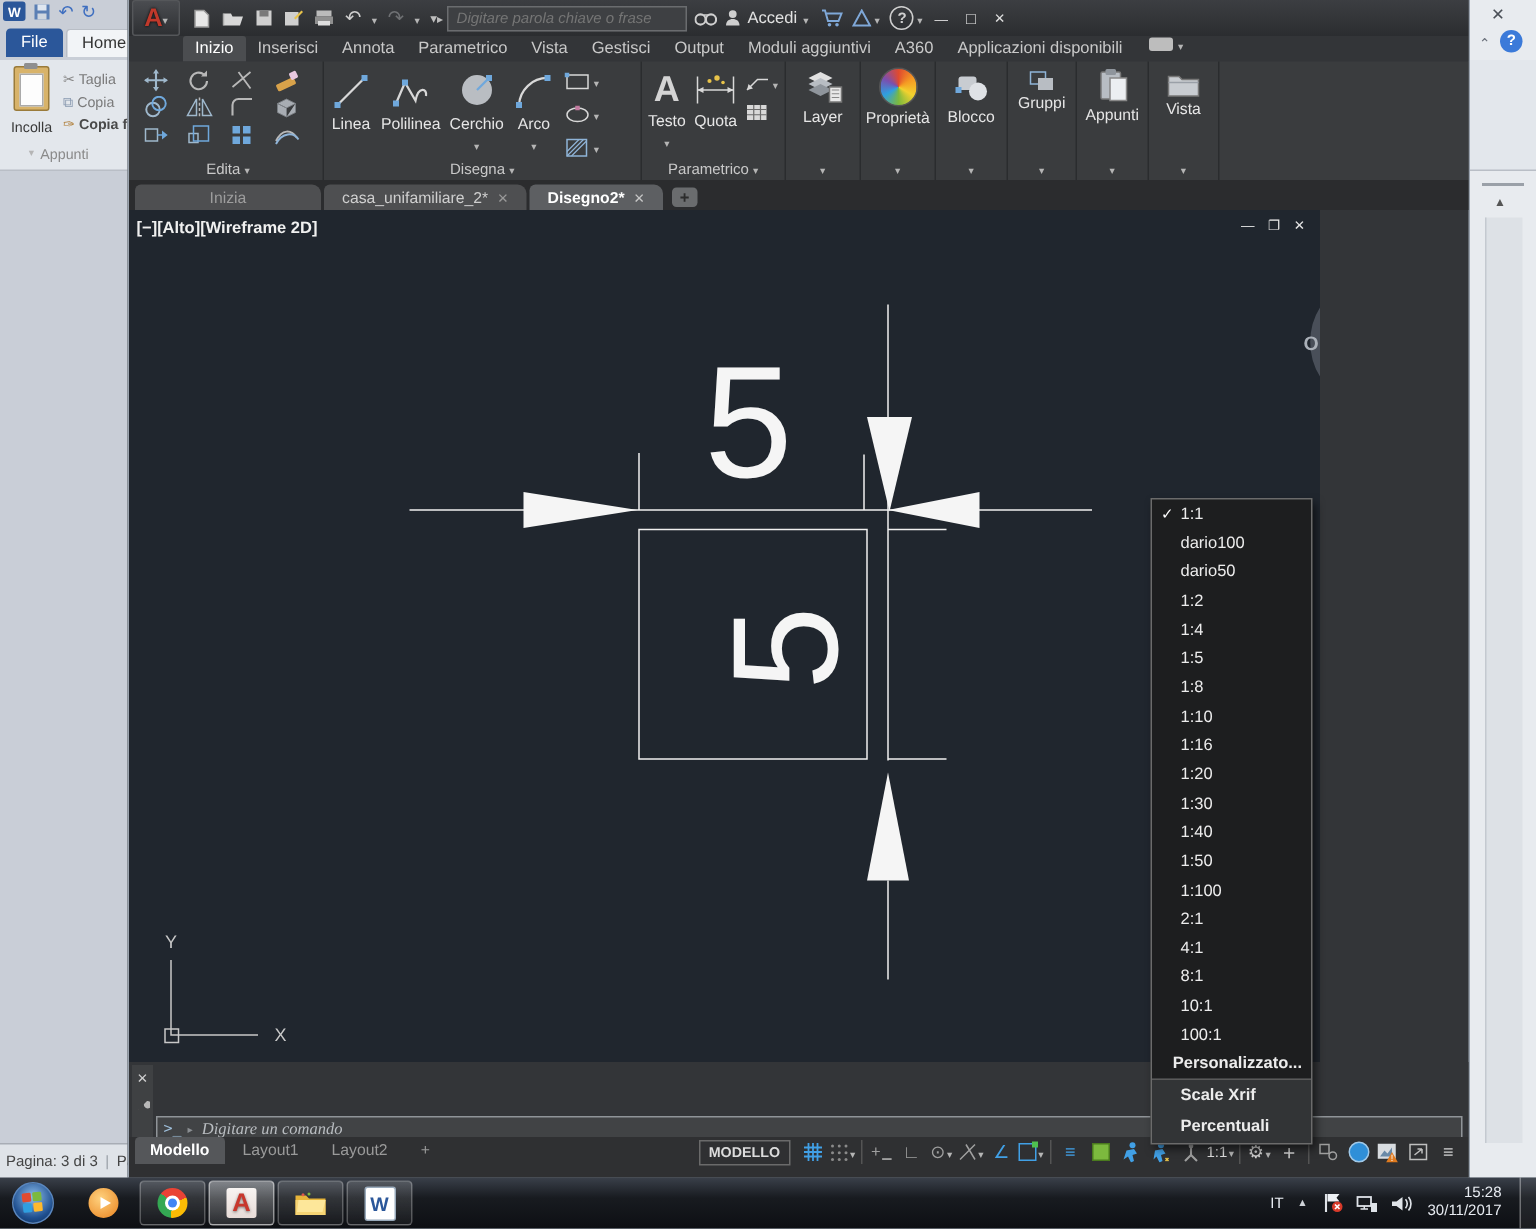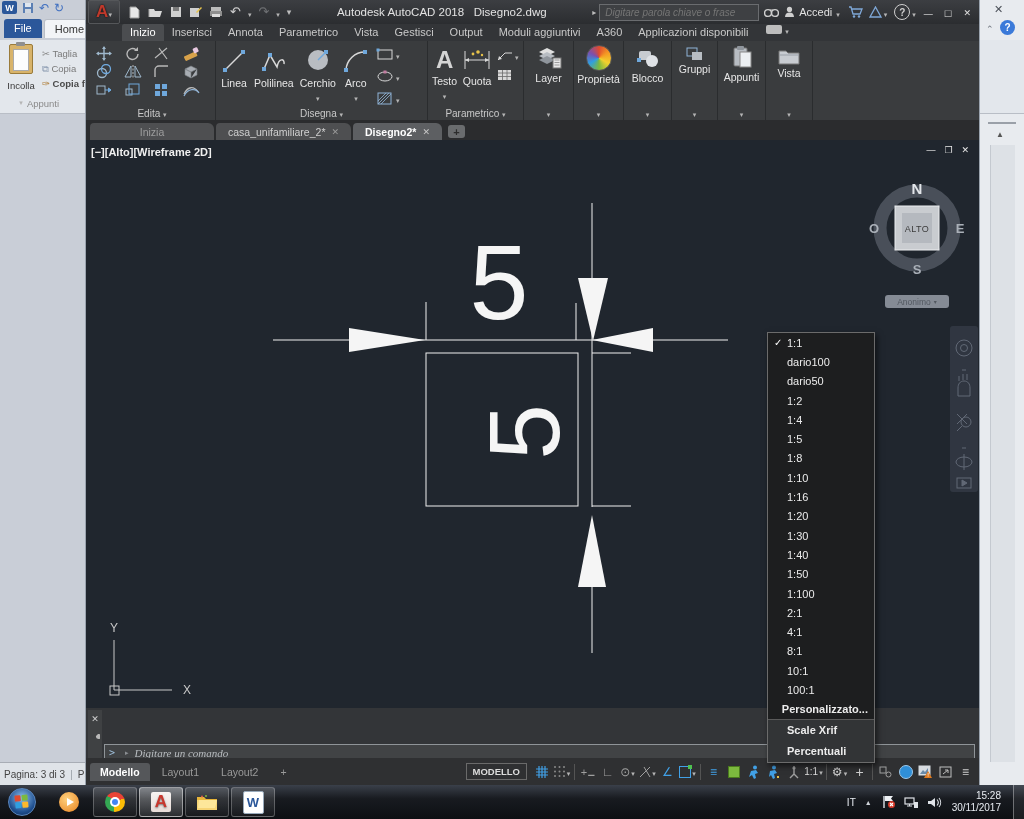--- a/index.html
+++ b/index.html
@@ -33,41 +33,41 @@
   .bigbtn{display:flex;flex-direction:column;align-items:center;justify-content:flex-start;
           font-size:10.5px;color:#e6e6e6;padding-top:4px;gap:2px}
   .minirow{display:flex;align-items:center;gap:2px}
   
   #doctabs{position:absolute;left:0;top:120px;right:0;height:20px;background:#2b2c2e;display:flex;align-items:flex-end;gap:2px;padding-left:4px}
   .dtab{height:17px;display:flex;align-items:center;gap:6px;padding:0 12px;font-size:10.5px;color:#9d9d9d;
         background:#4e4f51;border-radius:4px 6px 0 0}
   .dtab.mod{color:#cfcfcf}
   .dtab.active{background:#5d5f62;color:#fff}
   
-  #draw{position:absolute;left:0;top:140px;width:893px;height:568px;background:#20262e;overflow:hidden}
+  #draw{position:absolute;left:0;top:140px;width:794px;height:568px;background:#20262e;overflow:hidden}
   
   #scalemenu{position:absolute;left:681px;top:332px;width:106px;background:#1d1e1f;border:1px solid #6b6b6b;
              box-shadow:2px 3px 6px rgba(0,0,0,.6);z-index:40}
   .smi{height:19.3px;display:flex;align-items:center;padding:0 6px;font-size:11px;color:#ececec;cursor:default}
   .smi .ck{width:13px;font-size:10px;color:#fff}
   .smi.bold{font-weight:bold}
   #scalefoot{background:#323436;border-top:1px solid #5a5a5a}
   #scalefoot .smi{height:21px}
   
   #cli{position:absolute;left:0;top:708px;right:0;height:50px;background:#333538}
   #clihist{position:absolute;left:18px;top:1px;right:4px;height:33px;background:#d8d8d8;border:1px solid #8b8b8b;
            box-sizing:border-box;font-family:"DejaVu Sans Mono",monospace;font-size:11px;color:#000;
            padding:1px 6px;line-height:15px;white-space:pre}
   #cliinput{position:absolute;left:18px;top:36px;right:4px;height:17px;background:#414345;border:1px solid #8f9498;
             box-sizing:border-box;display:flex;align-items:center;gap:4px;padding:0 4px}
   #cliinput input{flex:1;background:transparent;border:none;outline:none;
                   font-family:Liberation Serif, serif;font-size:11px;color:#ddd;font-style:italic}
   #cliinput input::placeholder{color:#b9bdc1;font-style:italic}
   
-  #bottombar{position:absolute;left:0;top:758px;right:0;height:27px;background:#2f3032;display:flex;align-items:center}
+  #bottombar{position:absolute;left:0;top:758px;right:0;height:27px;background:#2f3032;display:flex;align-items:flex-start}
   .ltab{font-size:10.5px;color:#9a9a9a;padding:3px 10px;border-radius:3px 3px 0 0}
   .ltab.active{background:#55575a;color:#fff;font-weight:bold}
   .sbtn{height:20px;min-width:19px;display:flex;align-items:center;justify-content:center;color:#9f9f9f;
         font-size:12px;gap:1px}
   .sbtn.blue{color:#41a0e6}
   .ssep{width:1px;height:16px;background:#545454;margin:0 2px}
   
   #taskbar{position:absolute;left:0;top:785px;width:1024px;height:34px;
            background:linear-gradient(#3a404a,#181b20 40%,#0d0f13);display:flex;align-items:center;z-index:60}
   .tkbox{width:44px;height:30px;margin:0 1px;border-radius:3px;display:flex;align-items:center;justify-content:center;
@@ -158,23 +158,20 @@
           <rect x="2" y="1" width="10" height="4" fill="#bbb"></rect>
           <rect x="1" y="5" width="12" height="5" fill="#8f8f8f"></rect>
           <rect x="3" y="8" width="8" height="3" fill="#ddd"></rect>
         </svg>
       <span style="color:#cfcfcf;font-size:13px;line-height:10px">↶</span>
         <span class="cd"></span>
       <span style="color:#6f7174;font-size:13px;line-height:10px">↷</span>
         <span class="cd"></span>
       <span style="color:#bdbdbd;font-size:9px">▾</span>
     </div>
-    <div style="flex:1;text-align:center;font-size:11.5px;color:#e2e2e2;white-space:nowrap">
-      <span>Autodesk AutoCAD 2018</span>&nbsp;&nbsp;&nbsp;<span>Disegno2.dwg</span>
-    </div>
     <span style="color:#bdbdbd;font-size:8px;margin-right:3px">▸</span>
     <input style="width: 148px; height: 15px; background: rgb(62, 64, 67); border: 1px solid rgb(106, 108, 111); color: rgb(174, 178, 182); font-size: 10px; font-style: italic; padding: 0px 5px;" placeholder="Digitare parola chiave o frase">
     <svg width="15" height="11" viewBox="0 0 15 11" style="margin:0 5px">
       <circle cx="4" cy="6" r="3.4" fill="none" stroke="#cfcfcf" stroke-width="1.4"></circle>
         <circle cx="11" cy="6" r="3.4" fill="none" stroke="#cfcfcf" stroke-width="1.4"></circle>
         <path d="M6 3h3" stroke="#cfcfcf"></path>
       </svg>
     <svg width="11" height="12" viewBox="0 0 11 12">
       <circle cx="5.5" cy="3.4" r="2.6" fill="#cfcfcf"></circle>
         <path d="M1 11c0-3 2-4.4 4.5-4.4S10 8 10 11z" fill="#cfcfcf"></path>

